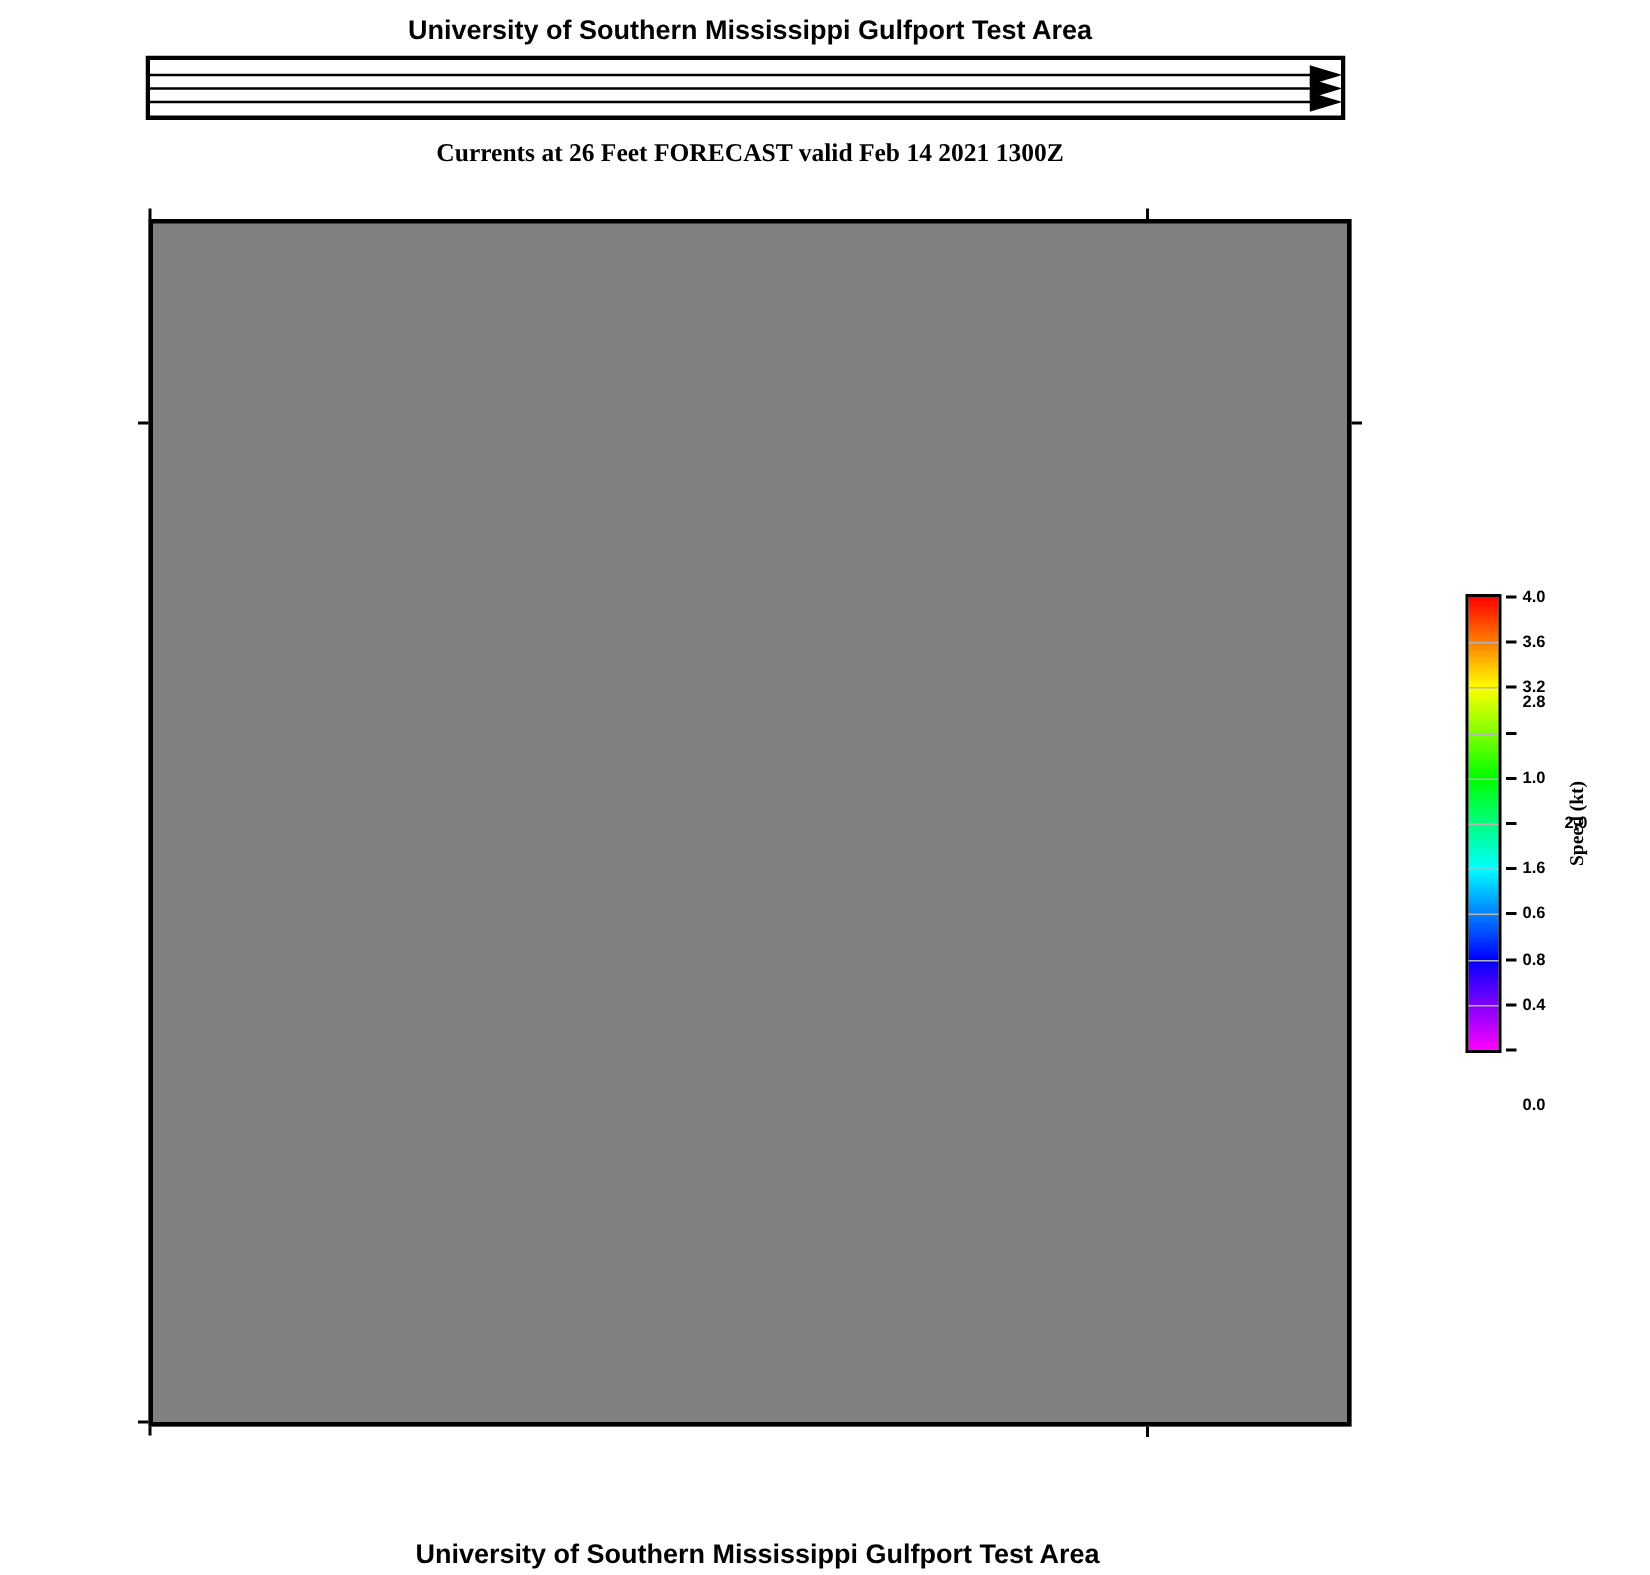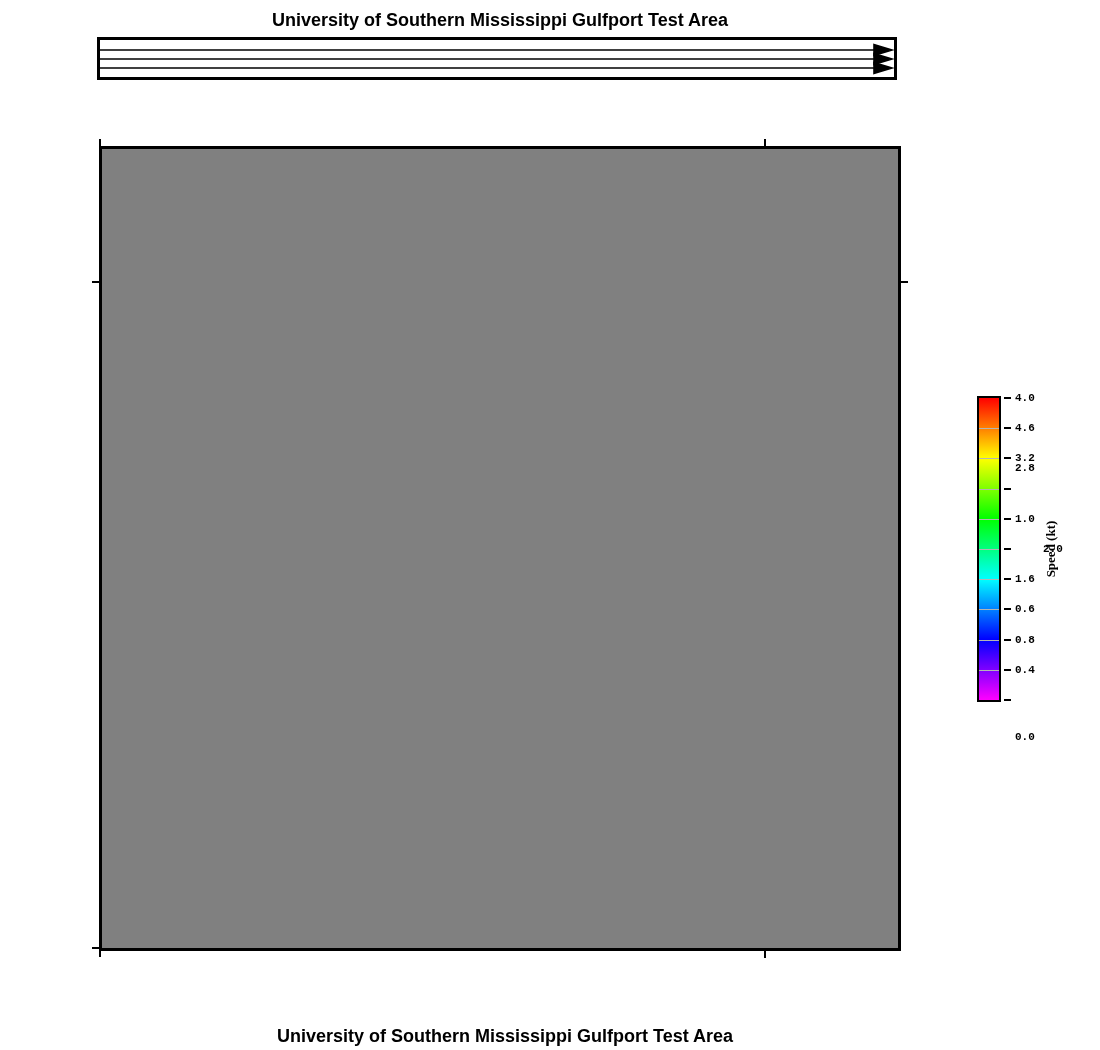--- a/index.html
+++ b/index.html
@@ -18,21 +18,21 @@
         background:#808080;border:3px solid #000;}
   .tick{position:absolute;background:#000;}
   
   #colorbar{position:absolute;left:977px;top:396px;width:20px;height:302px;border:2px solid #000;
         background:linear-gradient(to top,
           #ff00ff 0%, #7f00ff 10%, #0000ff 20%, #0080ff 30%, #00ffff 40%,
           #00ff7f 50%, #00ff00 60%, #7fff00 70%, #ffff00 80%, #ff7f00 90%, #ff0000 100%);}
   .cb-line{position:absolute;left:0;width:100%;height:1px;background:#b4b4b4;}
   .cb-dash{position:absolute;left:1004px;width:7px;height:2px;background:#000;}
   .cb-label{position:absolute;left:1015px;width:34px;height:16px;line-height:16px;
-        font-family:Liberation Mono, monospace;font-weight:bold;font-size:11px;color:#000;}
+        font-family:Liberation Sans, sans-serif;font-weight:bold;font-size:11px;color:#000;}
   #cb-title{position:absolute;left:991px;top:541px;width:120px;height:16px;line-height:16px;
         text-align:center;transform:rotate(-90deg);
         font-family:"Liberation Serif",serif;font-weight:bold;font-size:13px;color:#000;}
 </style>
 </head>
 <body>
 
 <div id="page">
 
   <div id="top-title" class="sans-title">University of Southern Mississippi Gulfport Test Area</div>
@@ -42,20 +42,21 @@
     <g stroke="#000000" stroke-width="1.6" fill="#000000">
       <line x1="3" y1="13" x2="778" y2="13"></line>
       <polygon points="795,13 777,7.5 777,18.5"></polygon>
       <line x1="3" y1="22" x2="778" y2="22"></line>
       <polygon points="795,22 777,16.5 777,27.5"></polygon>
       <line x1="3" y1="31" x2="778" y2="31"></line>
       <polygon points="795,31 777,25.5 777,36.5"></polygon>
     </g>
   </svg>
 
+  <div id="subtitle">Currents at 26 Feet FORECAST valid Feb 14 2021 1300Z</div>
 
   <div id="map-area"></div>
 
   <div class="tick" style="left:764px;top:139px;width:2px;height:7px;"></div>
   <div class="tick" style="left:99px;top:139px;width:2px;height:7px;"></div>
   <div class="tick" style="left:92px;top:281px;width:7px;height:2px;"></div>
   <div class="tick" style="left:901px;top:281px;width:7px;height:2px;"></div>
   <div class="tick" style="left:764px;top:951px;width:2px;height:7px;"></div>
   <div class="tick" style="left:92px;top:947px;width:7px;height:2px;"></div>
   <div class="tick" style="left:99px;top:951px;width:2px;height:6px;"></div>
@@ -78,21 +79,21 @@
   <div class="cb-dash" style="top:488px;"></div>
   <div class="cb-dash" style="top:518px;"></div>
   <div class="cb-dash" style="top:548px;"></div>
   <div class="cb-dash" style="top:578px;"></div>
   <div class="cb-dash" style="top:608px;"></div>
   <div class="cb-dash" style="top:639px;"></div>
   <div class="cb-dash" style="top:669px;"></div>
   <div class="cb-dash" style="top:699px;"></div>
 
   <div class="cb-label" style="top:390px;">4.0</div>
-  <div class="cb-label" style="top:420px;">4.6</div>
+  <div class="cb-label" style="top:420px;">3.6</div>
   <div class="cb-label" style="top:450px;">3.2</div>
   <div class="cb-label" style="top:460px;">2.8</div>
   <div class="cb-label" style="top:511px;">1.0</div>
   <div class="cb-label" style="top:541px;margin-left:28px;">2.0</div>
   <div class="cb-label" style="top:571px;">1.6</div>
   <div class="cb-label" style="top:601px;">0.6</div>
   <div class="cb-label" style="top:632px;">0.8</div>
   <div class="cb-label" style="top:662px;">0.4</div>
   <div class="cb-label" style="top:729px;">0.0</div>
 

